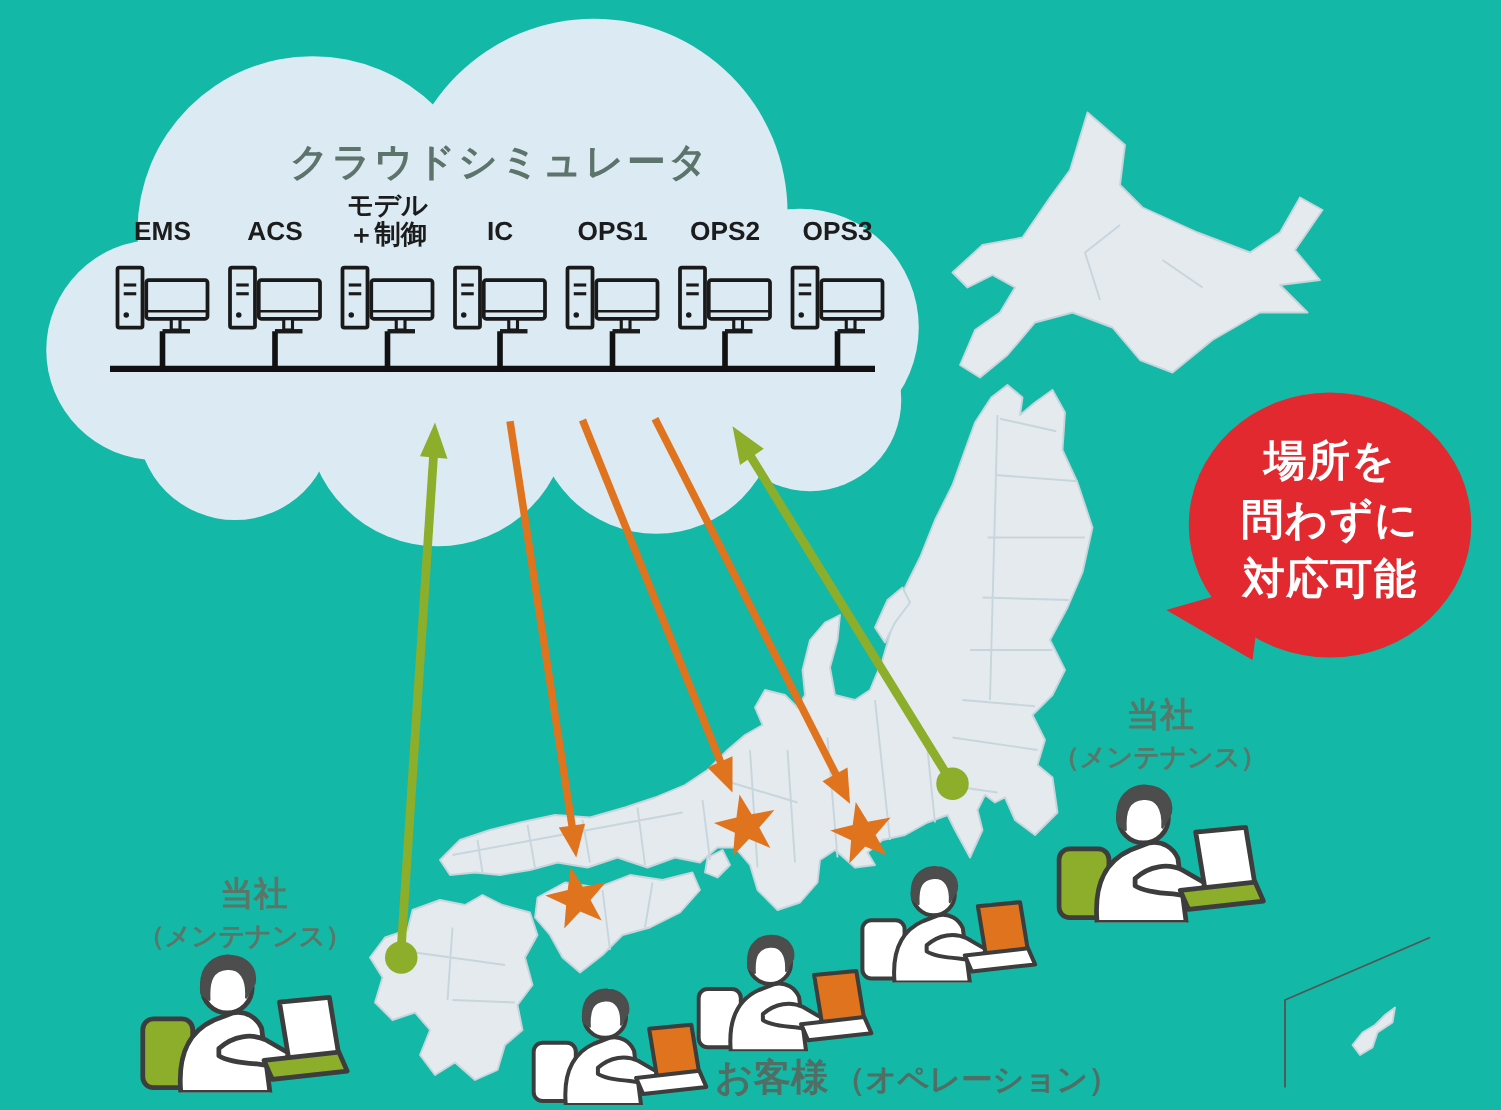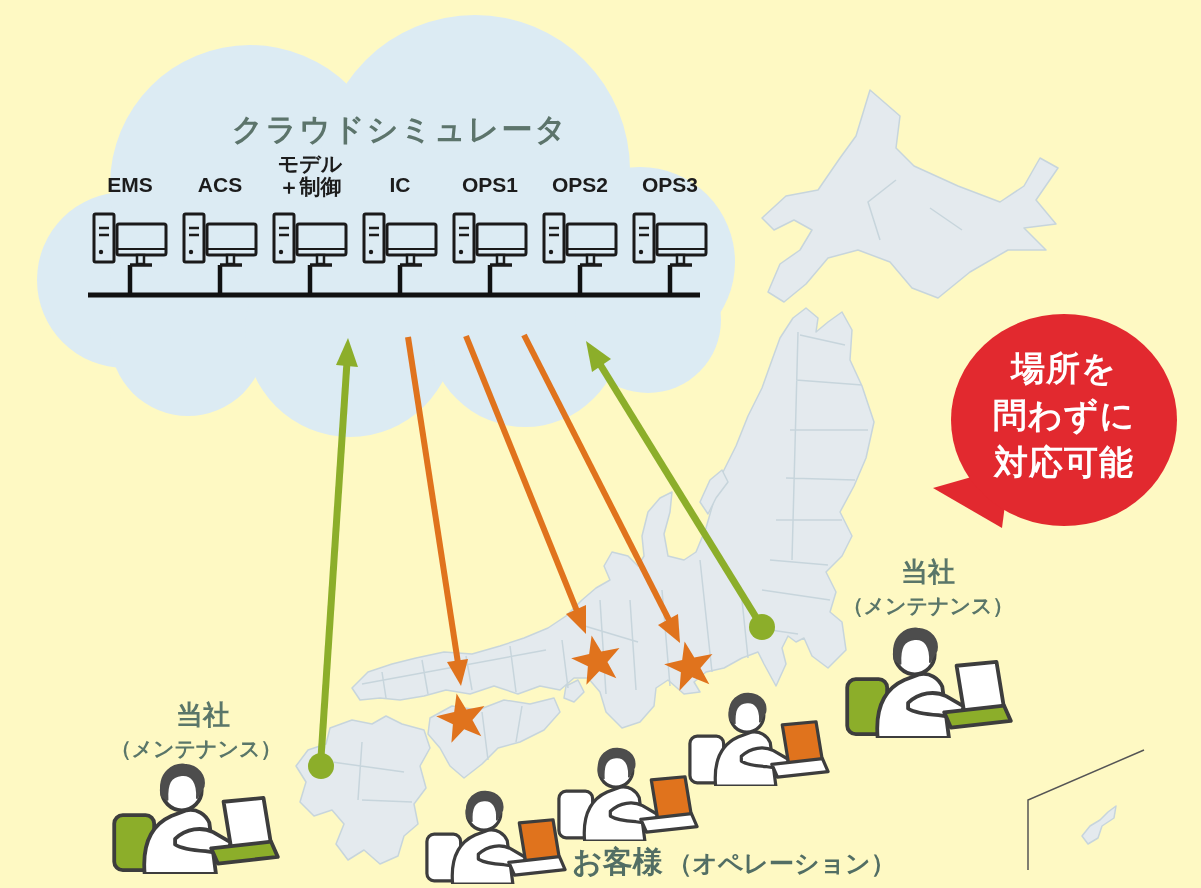--- a/index.html
+++ b/index.html
@@ -1,19 +1,19 @@
 <!DOCTYPE html>
 <html><head>
 <meta charset="utf-8">
 <style>
   html,body{margin:0;padding:0;background:#ffffff;}
   .stage{
     position:relative;
     width:1201px;height:888px;
-    background:#fef9c3;
+    background:#14b8a6;
     font-family:"Liberation Sans","DejaVu Sans",sans-serif;
     overflow:hidden;
   }
   svg{display:block}
   text{font-family:"Liberation Sans","DejaVu Sans",sans-serif;}
   .cloud-title{font-size:31px;font-weight:bold;fill:#5c746b;letter-spacing:2px;}
   .server-label{font-size:21px;font-weight:bold;fill:#1c1c1c;text-anchor:middle;}
   .site-label-main{font-size:27px;font-weight:bold;fill:#5a7669;text-anchor:middle;}
   .site-label-sub{font-size:21px;font-weight:bold;fill:#5a7669;text-anchor:middle;}
   .customer-label-main{font-size:30px;font-weight:bold;fill:#526e64;}

